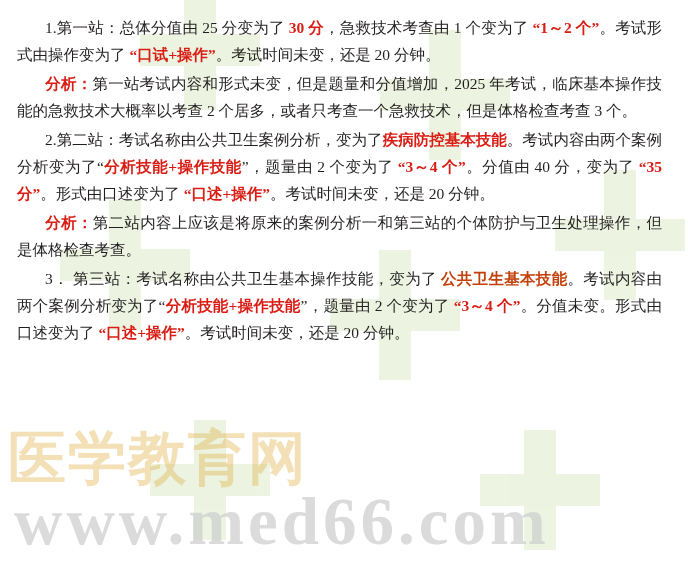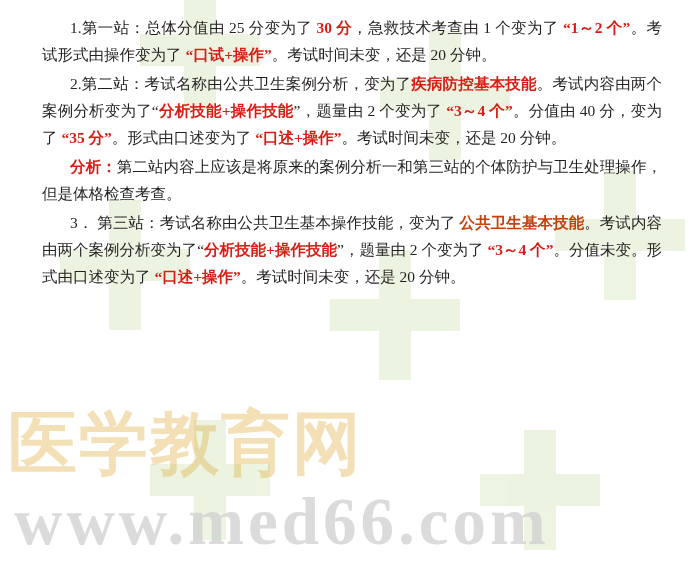--- a/index.html
+++ b/index.html
@@ -39,40 +39,40 @@
   .wm-text {
     position: absolute;
     font-family: "Liberation Serif", "DejaVu Serif", serif;
     font-weight: bold;
     color: #d9c89a;
     opacity: 0.55;
     white-space: nowrap;
     letter-spacing: 2px;
   }
   .wm-text-cn {
-    bottom: 76px;
+    bottom: 68px;
     left: 8px;
-    font-size: 69px;
+    font-size: 58px;
     color: #e2b24a;
     opacity: 0.40;
   }
   .wm-text-url {
     bottom: 6px;
     left: 14px;
     font-size: 67px;
     color: #cfcfcf;
     opacity: 0.75;
     letter-spacing: 4px;
   }
 
   
   #doc {
     position: relative;
     z-index: 2;
-    padding: 14px 26px 0 42px;
+    padding: 14px 26px 0 17px;
     box-sizing: border-box;
   }
   p.para {
     margin: 0 0 2px 0;
     font-size: 15.5px;
     line-height: 27px;
     text-align: justify;
     text-justify: inter-ideograph;
   }
   p.para.indent {
@@ -131,16 +131,17 @@
     <div class="bar-h" style="left:0; top:44px; width:120px; height:32px;"></div>
     <div class="bar-v" style="left:44px; top:0; width:32px; height:120px;"></div>
   </div>
 
   <div class="wm-text wm-text-cn">医学教育网</div>
   <div class="wm-text wm-text-url">www.med66.com</div>
 </div>
 
 <div id="doc">
     <p class="para indent"><span class="ind">&nbsp;</span><span class="plain">1.第一站：</span><span class="plain">总体分值由 25 分变为了 </span><span class="red">30 分</span><span class="plain">，急救技术考查由 1 个变为了 </span><span class="red">“1～2 个”</span><span class="plain">。考试形式由操作变为了 </span><span class="red">“口试+操作”</span><span class="plain">。考试时间未变，还是 20 分钟。</span></p>
+    <p class="para indent"><span class="ind">&nbsp;</span><span class="red-lbl">分析：</span><span class="plain">第一站考试内容和形式未变，但是题量和分值增加，2025 年考试，临床基本操作技能的急救技术大概率以考查 2 个居多，或者只考查一个急救技术，但是体格检查考查 3 个。</span></p>
     <p class="para indent"><span class="ind">&nbsp;</span><span class="plain">2.第二站：</span><span class="plain">考试名称由公共卫生案例分析，变为了</span><span class="red">疾病防控基本技能</span><span class="plain">。考试内容由两个案例分析变为了“</span><span class="red">分析技能+操作技能</span><span class="plain">”，题量由 2 个变为了 </span><span class="red">“3～4 个”</span><span class="plain">。分值由 40 分，变为了 </span><span class="red">“35 分”</span><span class="plain">。形式由口述变为了 </span><span class="red">“口述+操作”</span><span class="plain">。考试时间未变，还是 20 分钟。</span></p>
     <p class="para indent"><span class="ind">&nbsp;</span><span class="red-lbl">分析：</span><span class="plain">第二站内容上应该是将原来的案例分析一和第三站的个体防护与卫生处理操作，但是体格检查考查。</span></p>
     <p class="para indent"><span class="ind">&nbsp;</span><span class="plain">3． 第三站：</span><span class="plain">考试名称由公共卫生基本操作技能，变为了 </span><span class="blue">公共卫生基本技能</span><span class="plain">。考试内容由两个案例分析变为了“</span><span class="red">分析技能+操作技能</span><span class="plain">”，题量由 2 个变为了 </span><span class="red">“3～4 个”</span><span class="plain">。分值未变。形式由口述变为了 </span><span class="red">“口述+操作”</span><span class="plain">。考试时间未变，还是 20 分钟。</span></p>
   </div>
 
 </body></html>

